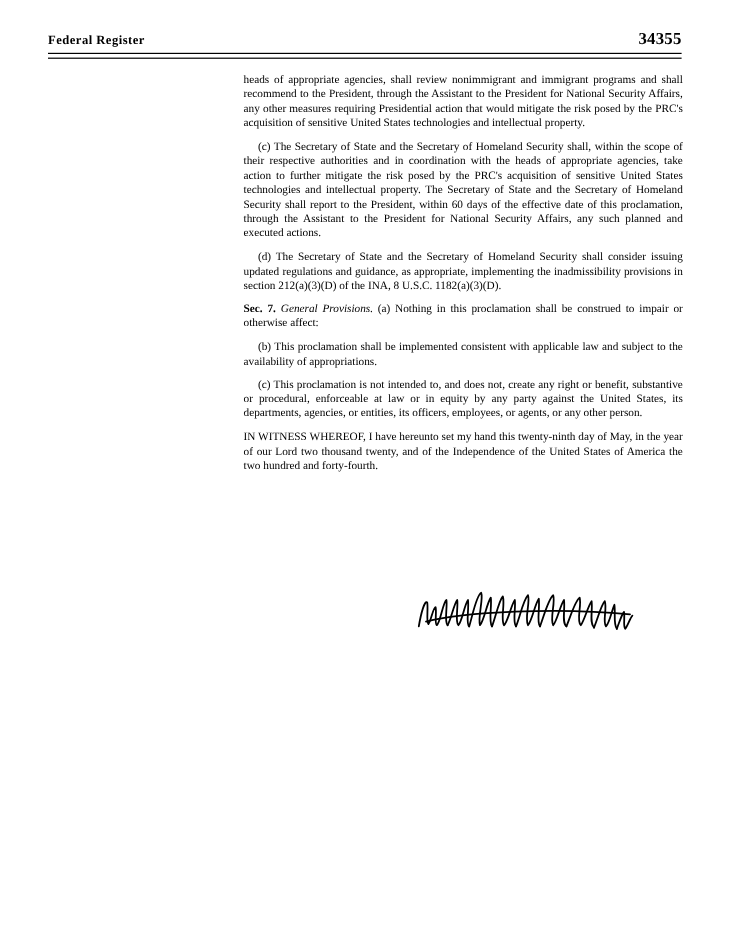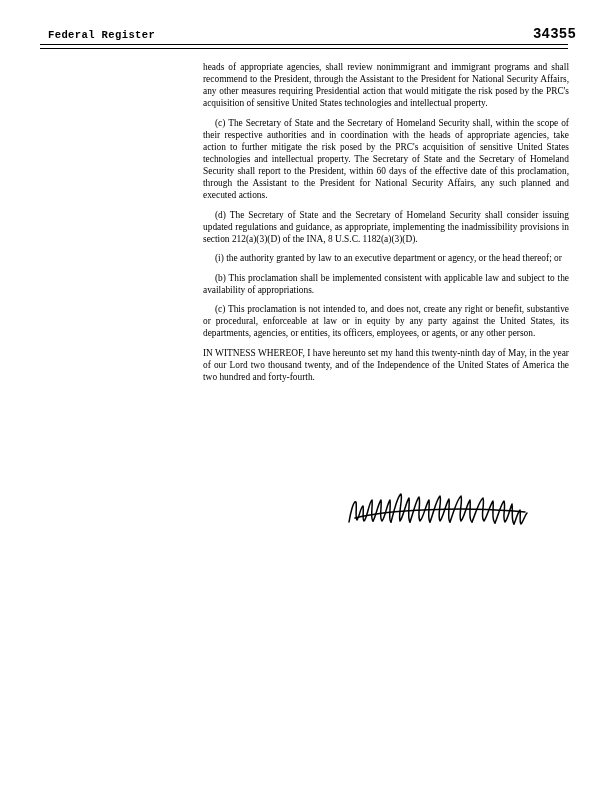--- a/index.html
+++ b/index.html
@@ -17,24 +17,24 @@
   }
   .page {
     position: absolute;
     left: 0; top: 0;
     width: 608px;
     height: 787px;
   }
   
   .running-head {
     position: absolute;
-    left: 48px;
+    left: 40px;
     top: 28px;
     width: 528px;
-    font-family: Liberation Mono, monospace;
+    font-family: Liberation Serif, serif;
     font-size: 10.5px;
     line-height: 12px;
     white-space: nowrap;
     text-align: center;
   }
   .rh-inner {
     display: flex;
     align-items: baseline;
     justify-content: space-between;
   }
@@ -137,24 +137,26 @@
     </p>
 
     <p class="para indent">
       <span>(c) The Secretary of State and the Secretary of Homeland Security shall, within the scope of their respective authorities and in coordination with the heads of appropriate agencies, take action to further mitigate the risk posed by the PRC's acquisition of sensitive United States technologies and intellectual property. The Secretary of State and the Secretary of Homeland Security shall report to the President, within 60 days of the effective date of this proclamation, through the Assistant to the President for National Security Affairs, any such planned and executed actions.</span>
     </p>
 
     <p class="para indent">
       <span>(d) The Secretary of State and the Secretary of Homeland Security shall consider issuing updated regulations and guidance, as appropriate, implementing the inadmissibility provisions in section 212(a)(3)(D) of the INA, 8 U.S.C. 1182(a)(3)(D).</span>
     </p>
 
+    <p class="para noindent">
+      <span class="bold">Sec. 7.</span>
+      <span class="italic">General Provisions.</span>
+      <span>(a) Nothing in this proclamation shall be construed to impair or otherwise affect:</span>
+    </p>
 
-    <p class="para indent">
-      <span>(i) the authority granted by law to an executive department or agency, or the head thereof; or</span>
-    </p>
 
 
     <p class="para indent">
       <span>(b) This proclamation shall be implemented consistent with applicable law and subject to the availability of appropriations.</span>
     </p>
 
     <p class="para indent">
       <span>(c) This proclamation is not intended to, and does not, create any right or benefit, substantive or procedural, enforceable at law or in equity by any party against the United States, its departments, agencies, or entities, its officers, employees, or agents, or any other person.</span>
     </p>
 

